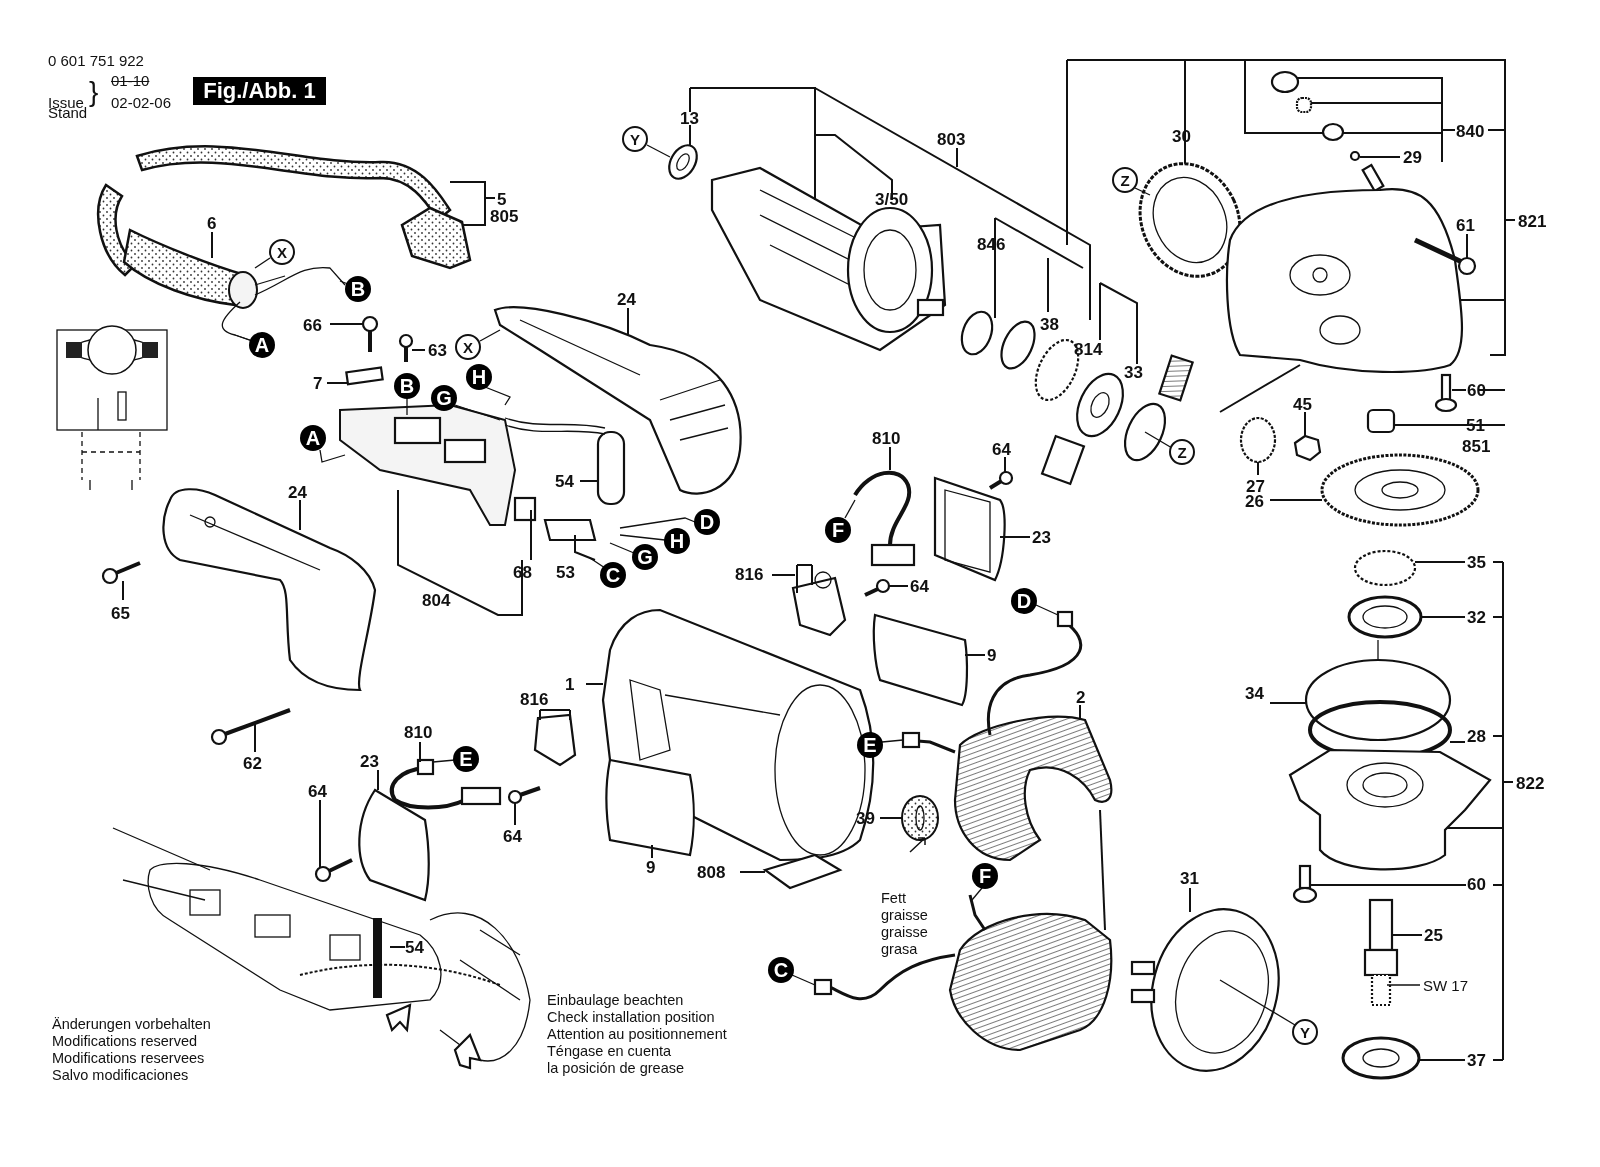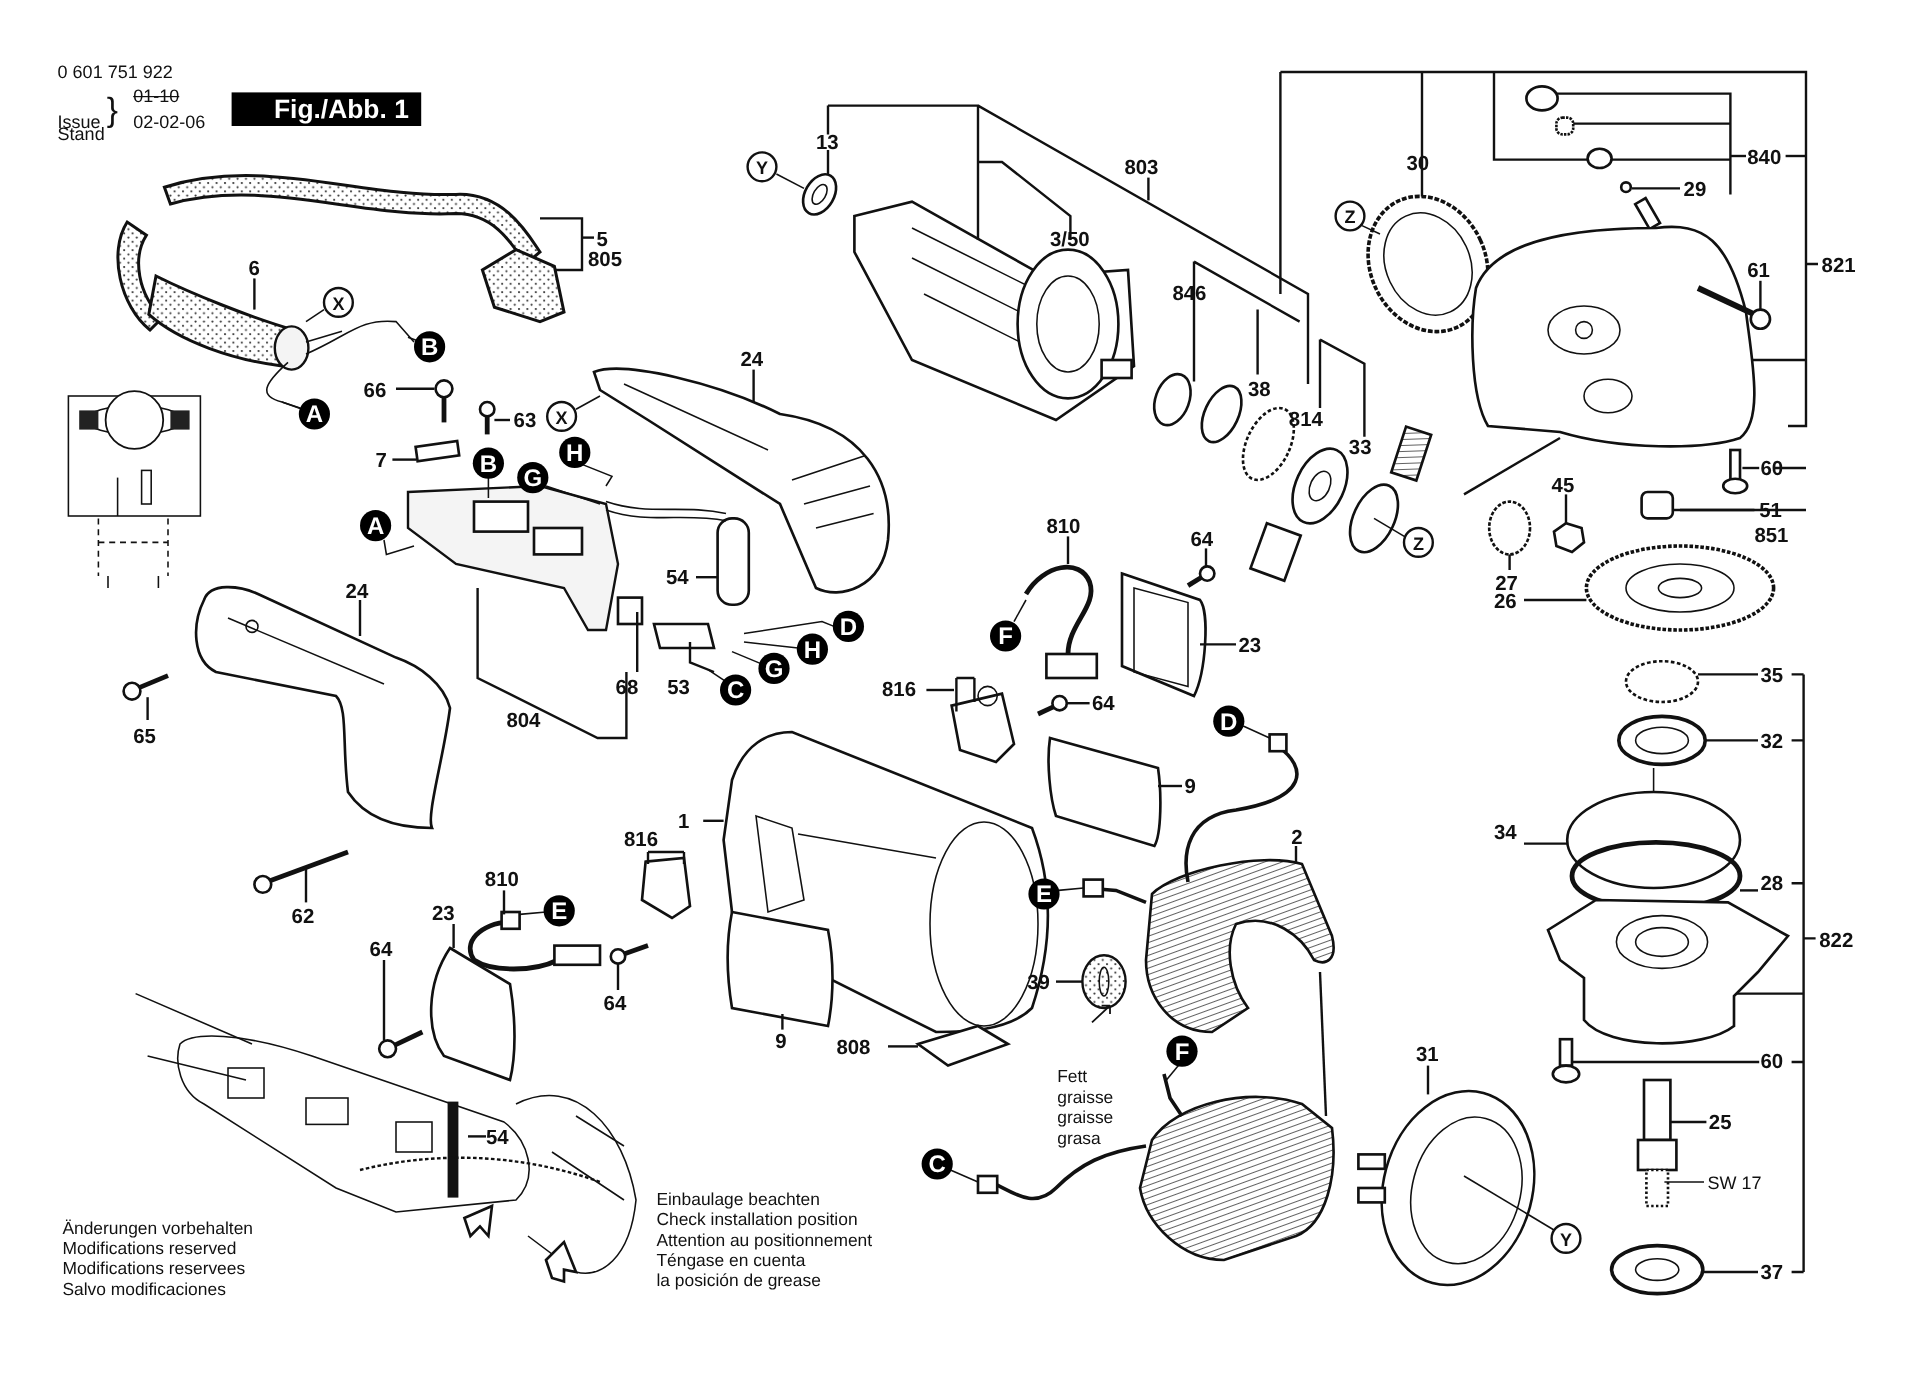--- a/index.html
+++ b/index.html
@@ -1,21 +1,21 @@
 <!DOCTYPE html>
 <html><head>
 <meta charset="utf-8">
 <style>
   html, body { margin: 0; padding: 0; background: #ffffff; }
   body { width: 1600px; height: 1167px; position: relative; overflow: hidden;
          font-family: "Liberation Sans", sans-serif; color: #111; }
   .txt { position: absolute; font-family: "Liberation Sans", sans-serif; color: #111; white-space: nowrap; }
   .hdr { font-size: 15px; line-height: 17px; }
   .figbox { position: absolute; left: 193px; top: 77px; width: 133px; height: 28px; background: #000;
-            color: #fff; font-weight: bold; font-size: 22px; line-height: 28px; text-align: center; padding-left: 25px; }
+            color: #fff; font-weight: bold; font-size: 22px; line-height: 28px; text-align: center; }
   .note { font-size: 14.5px; line-height: 17px; }
   svg#diagram { position: absolute; left: 0; top: 0; }
   .lbl { font-family: "Liberation Sans", sans-serif; font-size: 17px; font-weight: bold; fill: #111; }
   .lbl-s { font-family: "Liberation Sans", sans-serif; font-size: 15px; fill: #111; }
   .ln { stroke: #111; stroke-width: 2; fill: none; }
   .thin { stroke: #111; stroke-width: 1.3; fill: none; }
   .part { stroke: #111; stroke-width: 2.2; fill: #fff; }
   .partf { stroke: #111; stroke-width: 2; fill: #f4f4f4; }
   .dots { fill: url(#dotpat); stroke: #111; stroke-width: 2.5; }
   .cb { fill: #000; }

